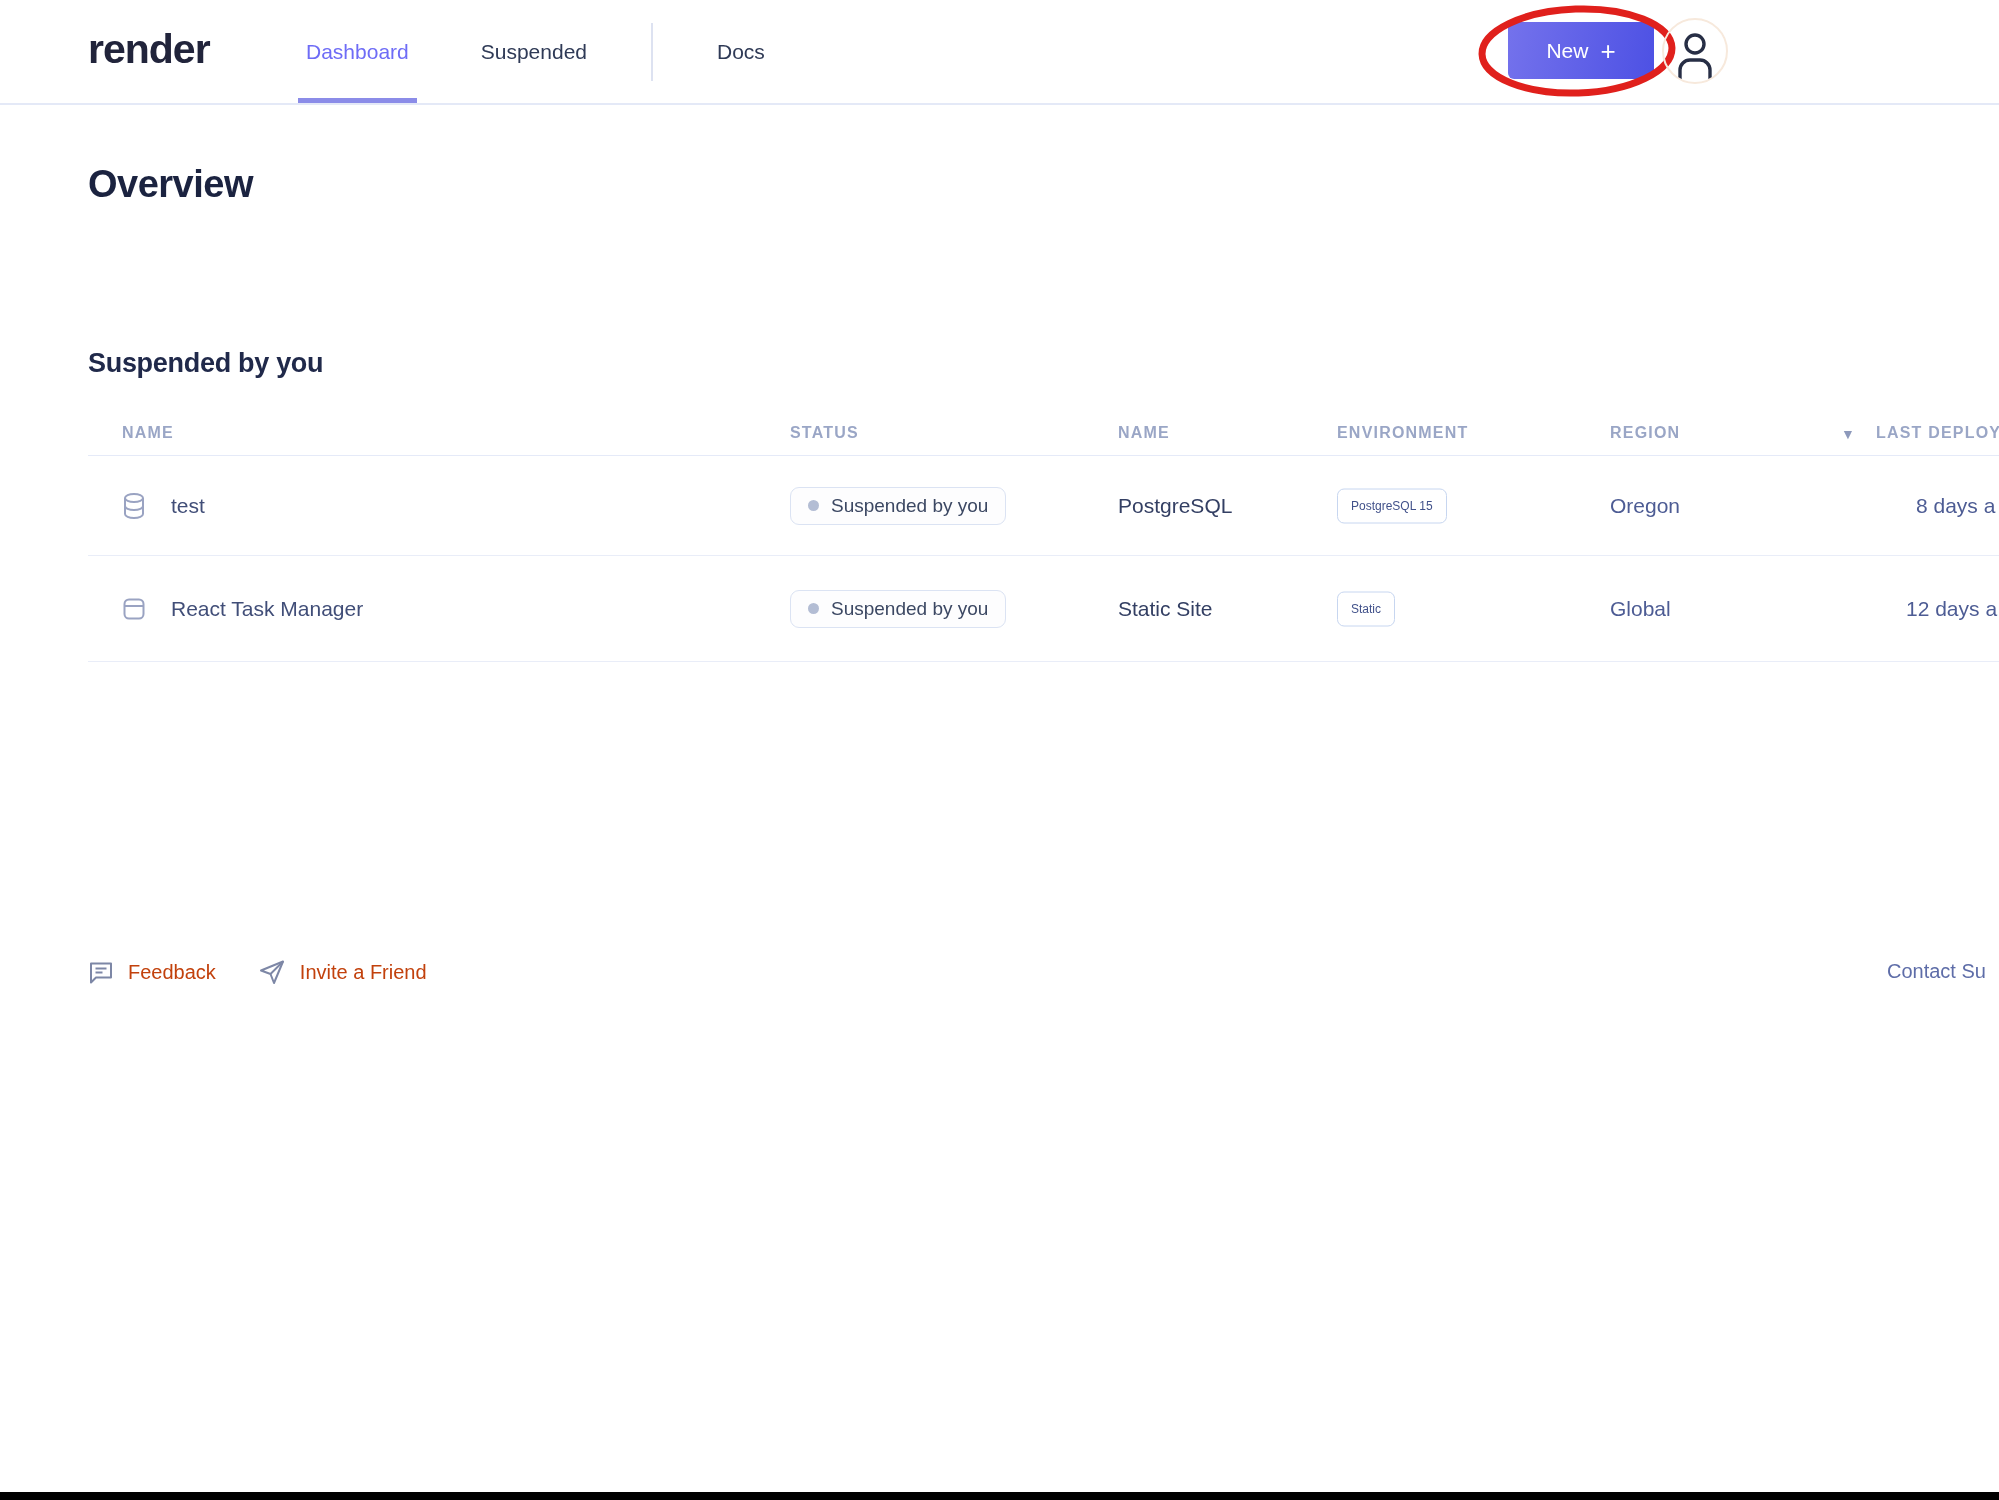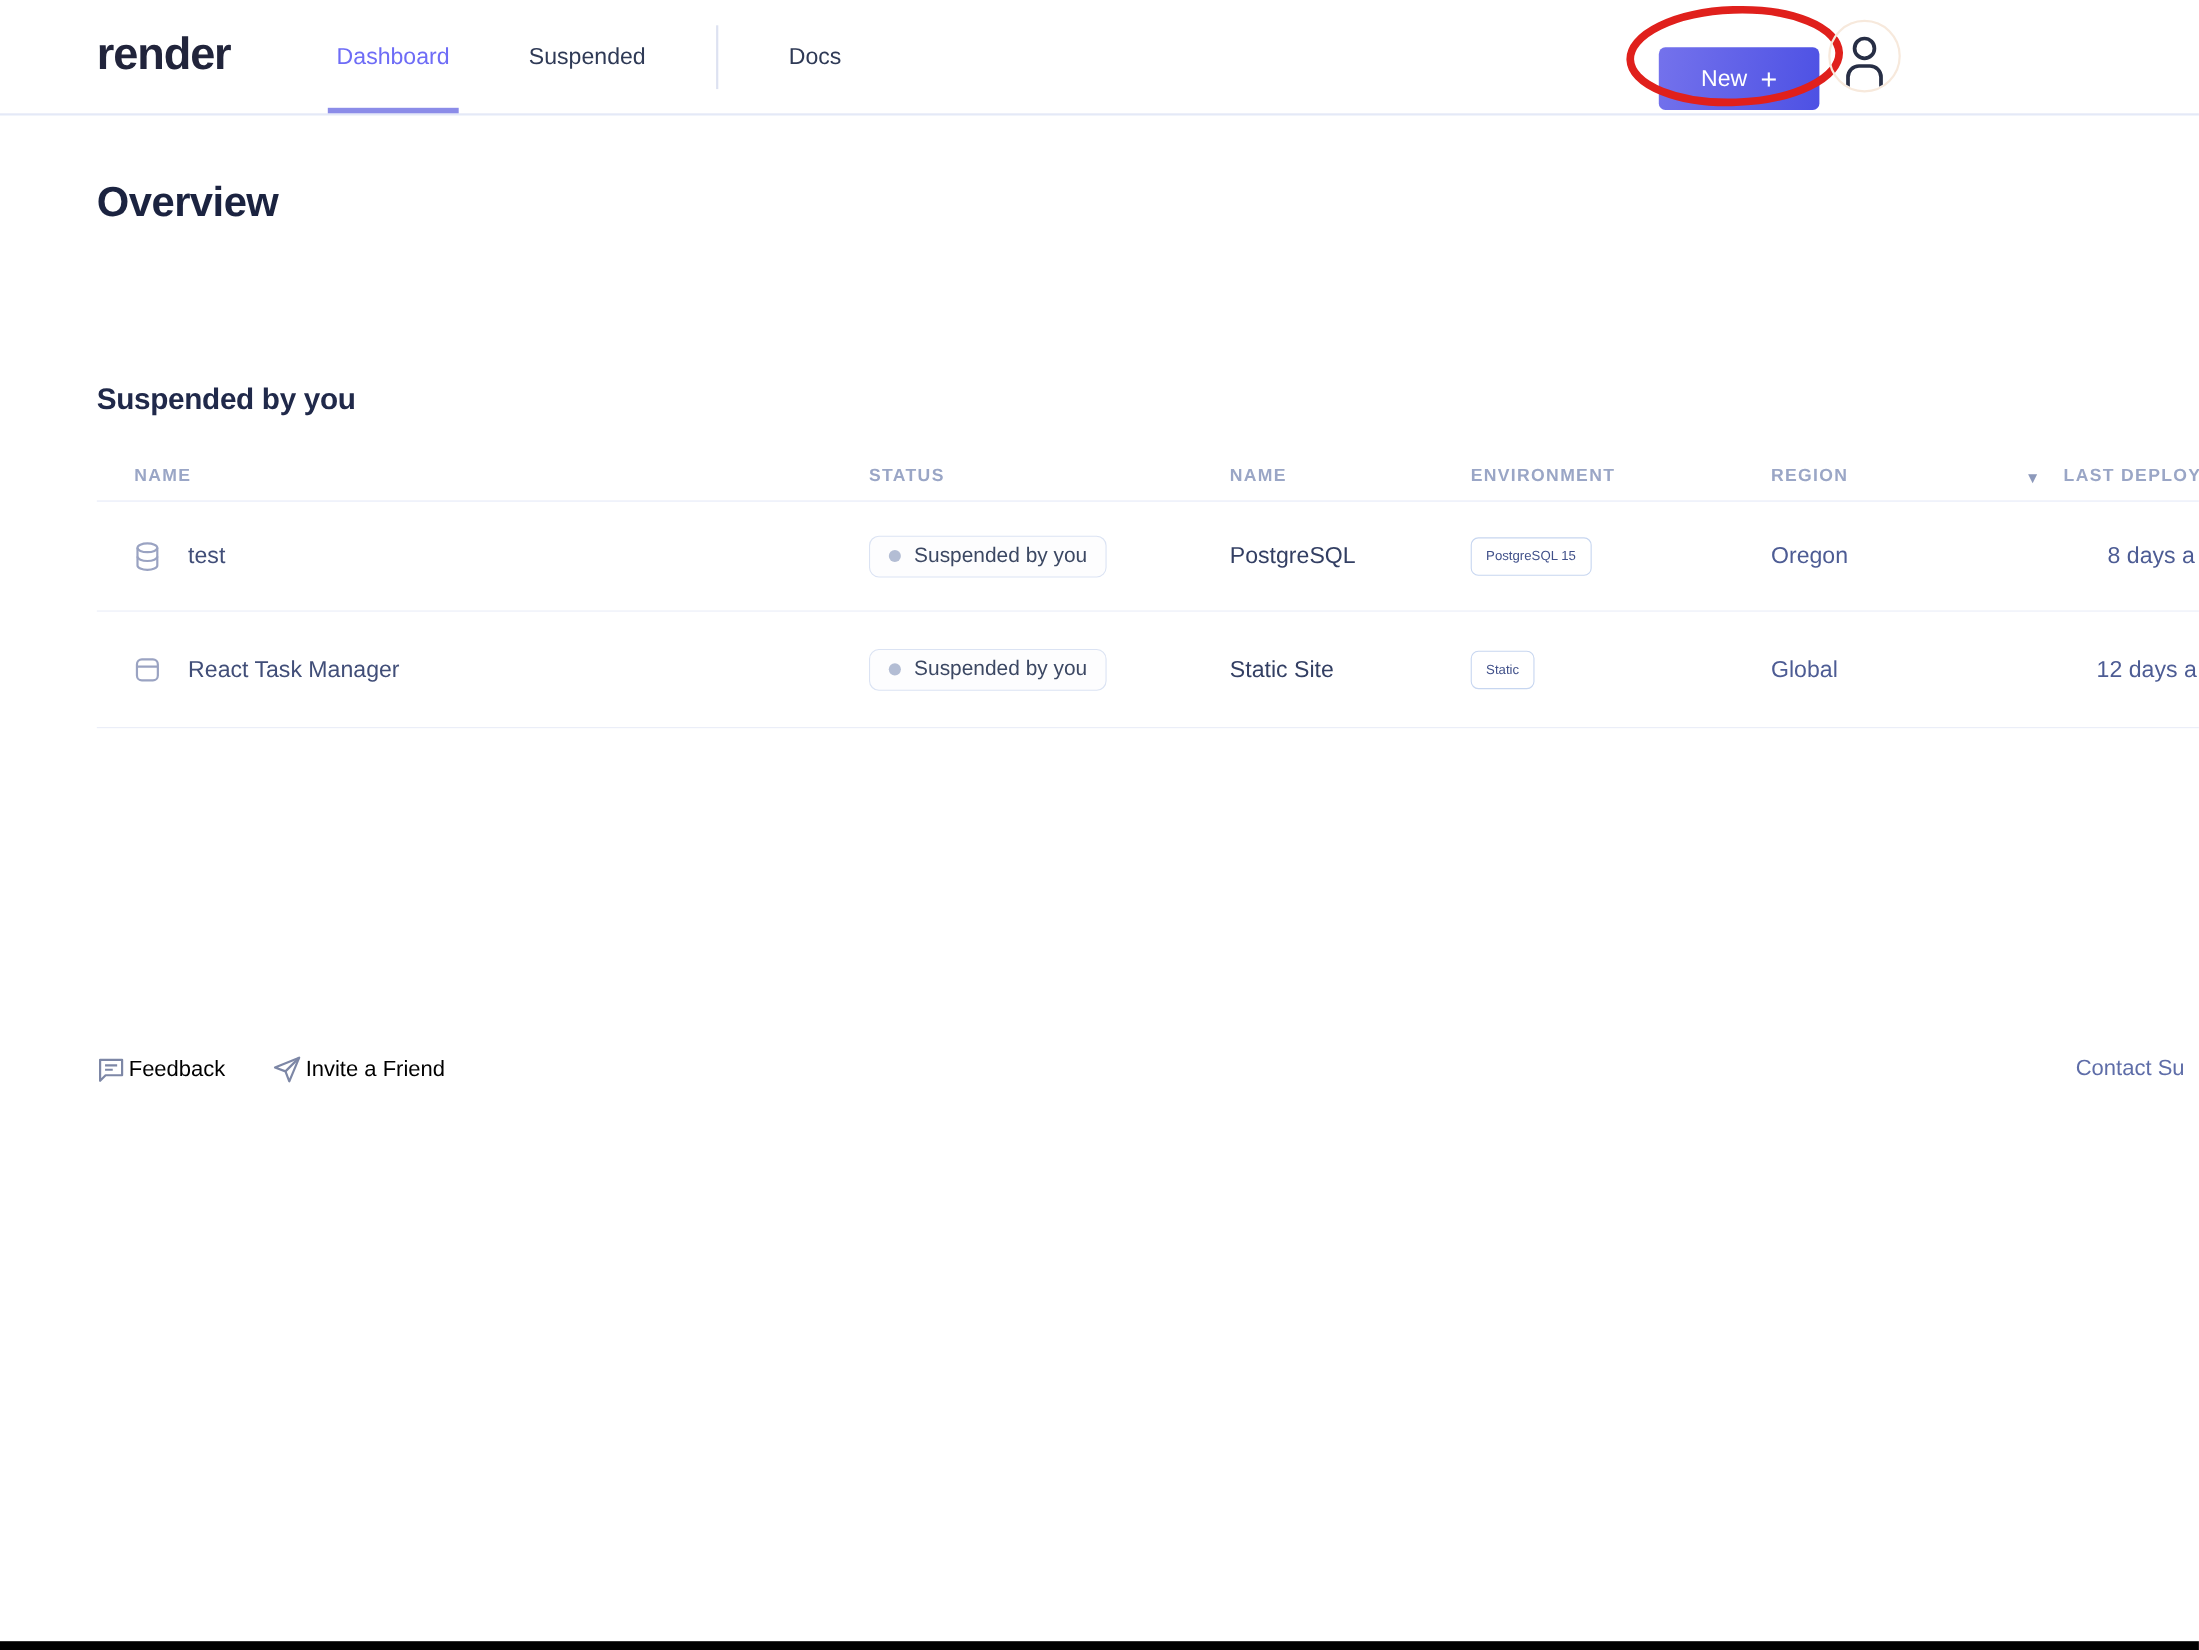--- a/index.html
+++ b/index.html
@@ -70,21 +70,20 @@
     border-radius: 6px;
     background: linear-gradient(100deg, #7472ec 0%, #4d51e4 100%);
     color: #ffffff;
     font-size: 21px;
     font-family: "Liberation Sans", sans-serif;
     display: flex;
     align-items: center;
     justify-content: center;
     gap: 12px;
     cursor: pointer;
-    margin-top: 21px;
   }
   .new-plus { font-size: 26px; font-weight: 400; line-height: 1; }
 
   .annotation-ellipse {
     position: absolute;
     left: 1466px; top: 0px;
     width: 222px; height: 104px;
     pointer-events: none;
   }
 
@@ -214,23 +213,23 @@
     position: absolute;
     left: 88px; top: 948px;
     height: 48px;
     display: flex;
     align-items: center;
     gap: 42px;
   }
   .footer-link {
     display: flex;
     align-items: center;
-    gap: 3px;
+    gap: 14px;
     font-size: 20px;
-    color: #000000;
+    color: #c2410c;
     cursor: pointer;
     white-space: nowrap;
   }
   .contact-link {
     position: absolute;
     left: 1887px; top: 960px;
     font-size: 20px;
     color: #5e6da8;
     cursor: pointer;
     white-space: nowrap;

